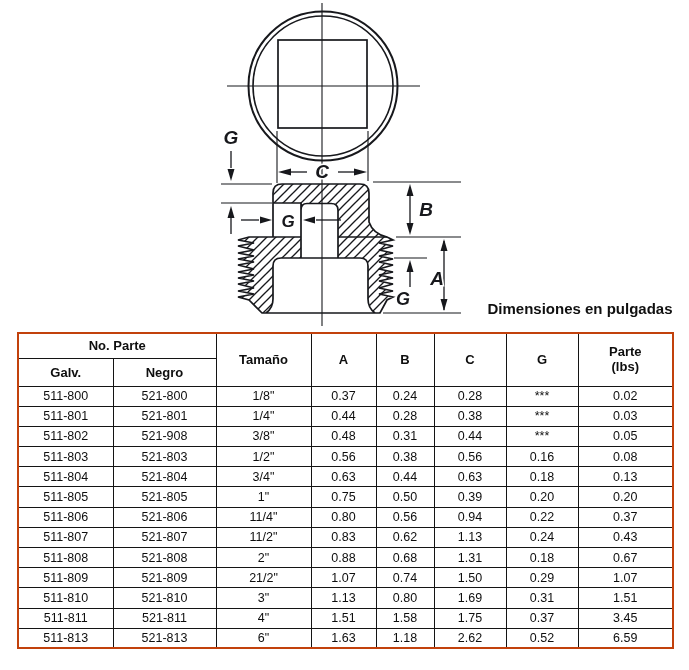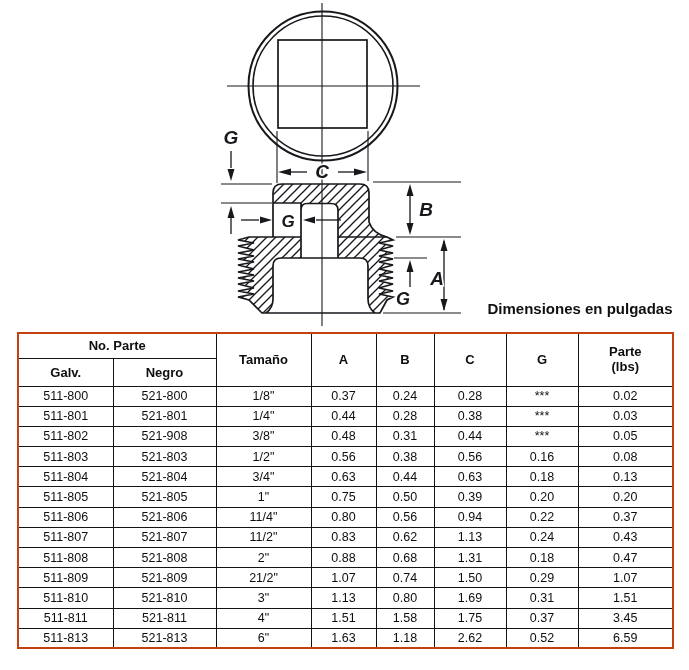--- a/index.html
+++ b/index.html
@@ -230,21 +230,21 @@
         <td>0.43</td>
       </tr>
       <tr>
         <td>511-808</td>
         <td>521-808</td>
         <td>2"</td>
         <td>0.88</td>
         <td>0.68</td>
         <td>1.31</td>
         <td>0.18</td>
-        <td>0.47</td>
+        <td>0.67</td>
       </tr>
       <tr>
         <td>511-809</td>
         <td>521-809</td>
         <td>21/2"</td>
         <td>1.07</td>
         <td>0.74</td>
         <td>1.50</td>
         <td>0.29</td>
         <td>1.07</td>

